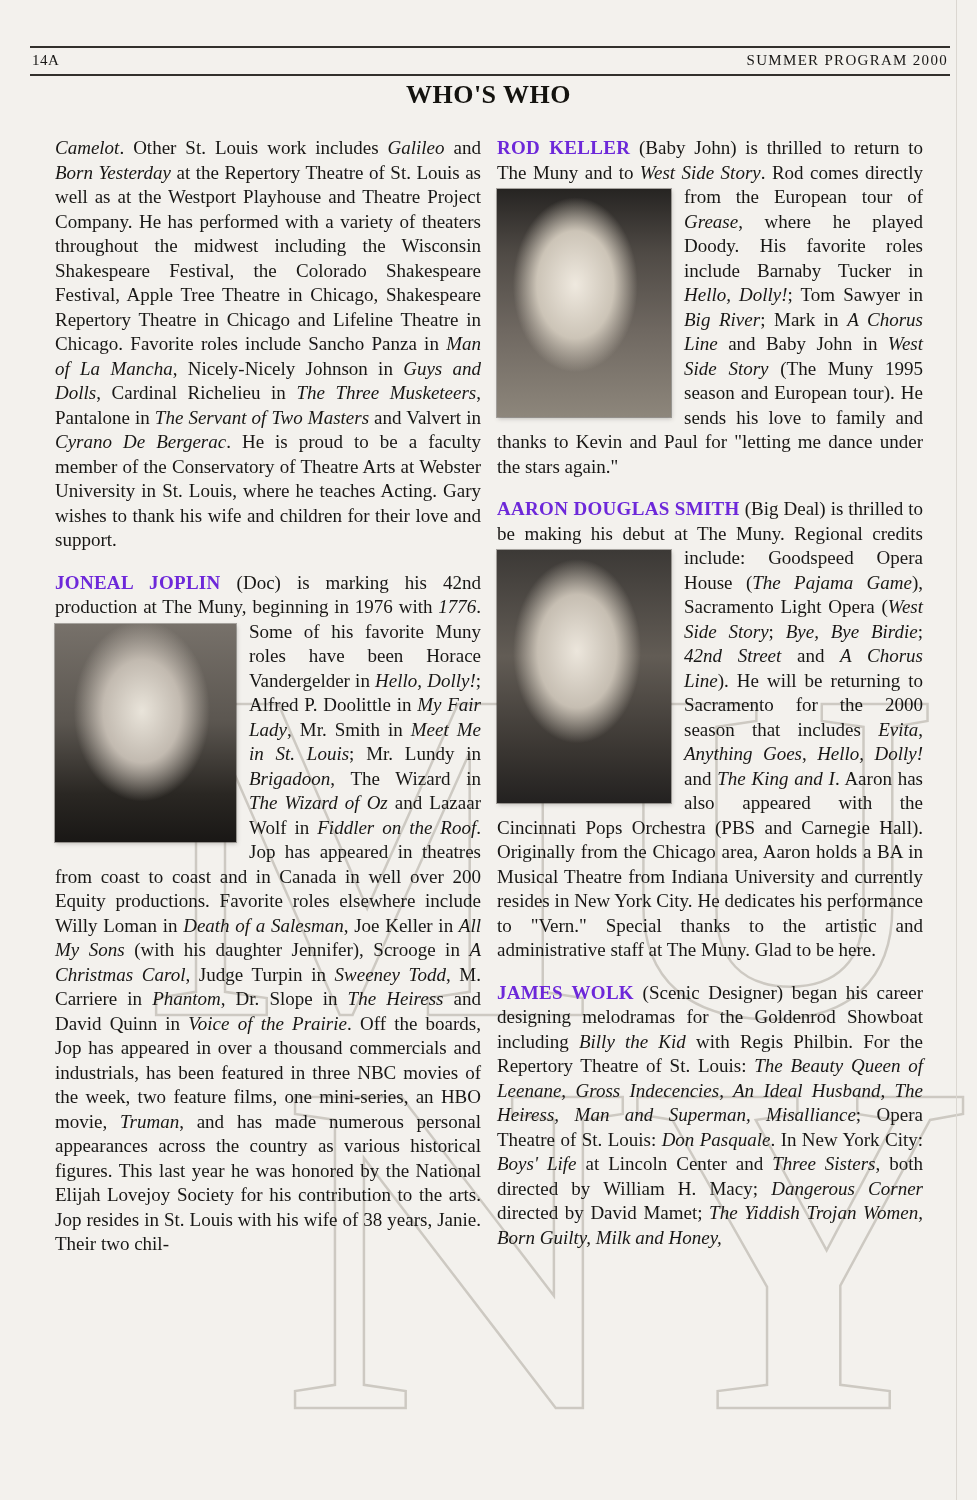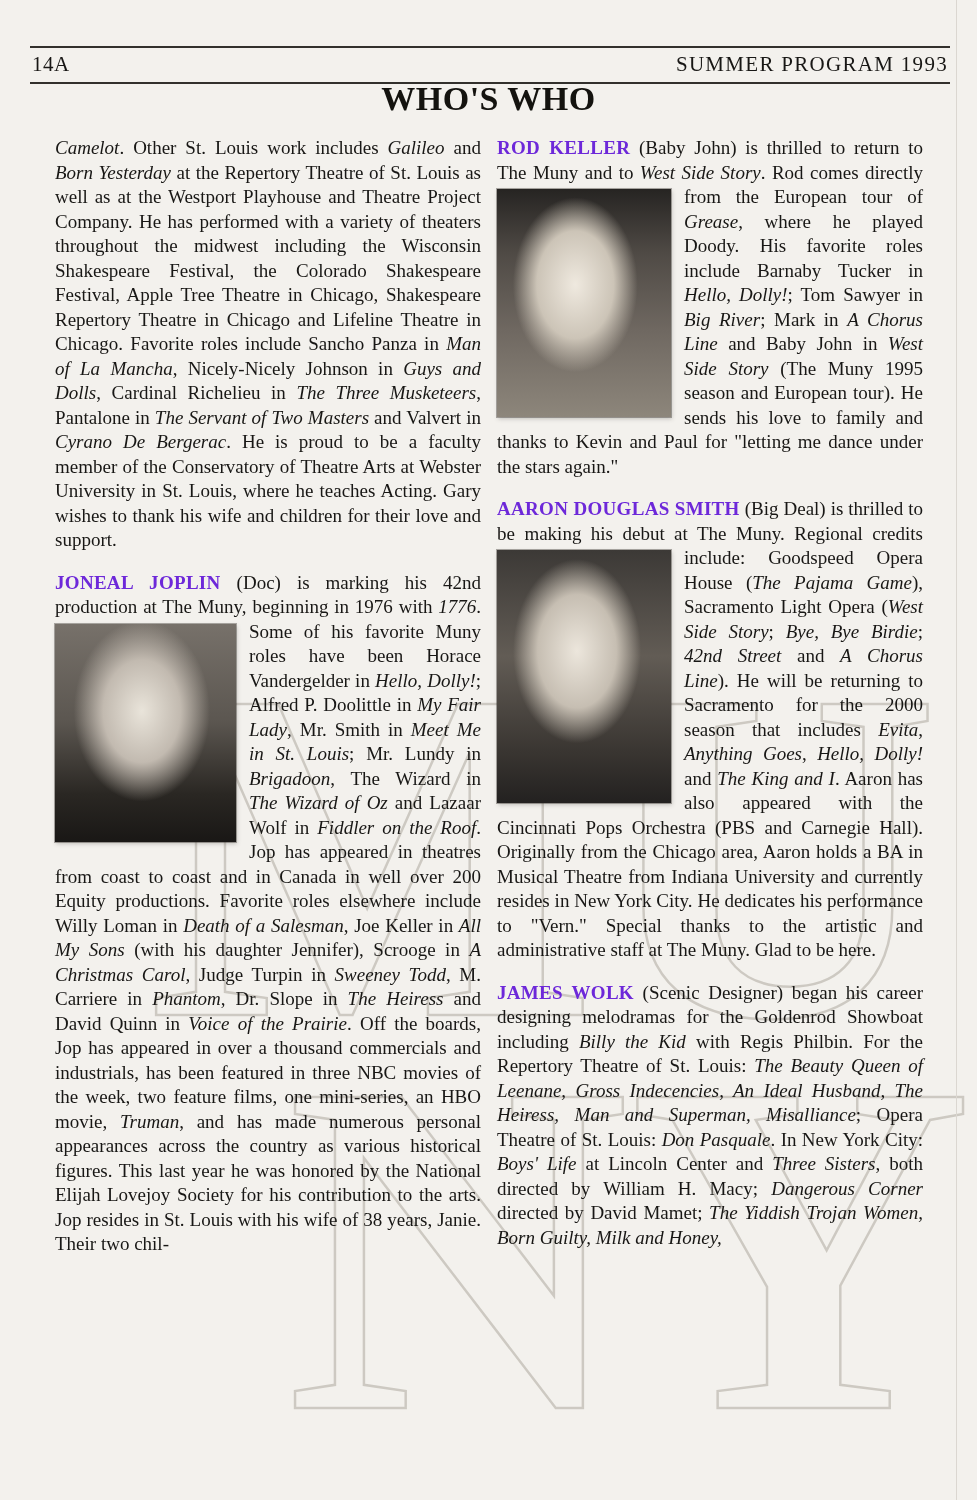--- a/index.html
+++ b/index.html
@@ -19,28 +19,28 @@
   .watermark{
     position:absolute;left:0;top:0;z-index:0;
     pointer-events:none;
   }
   .header{
     position:absolute;left:30px;right:27px;top:46px;z-index:2;
     display:flex;justify-content:space-between;align-items:baseline;
     border-top:2px solid #32302c;
     border-bottom:2px solid #32302c;
     padding:4px 2px 5px 2px;
-    font-size:21px;
+    font-size:15px;
   }
   .folio{letter-spacing:0.5px;}
   .header-right{letter-spacing:1.3px;}
   .title{
     position:absolute;left:0;right:0;top:80px;z-index:2;
     margin:0;text-align:center;
-    font-size:34px;font-weight:700;letter-spacing:0.5px;
+    font-size:26px;font-weight:700;letter-spacing:0.5px;
     color:#14130f;
   }
   .col{
     position:absolute;top:136px;width:426px;z-index:2;
   }
   .col-left{left:55px;}
   .col-right{left:497px;}
   .para{
     margin:0 0 18px 0;
     font-size:19px;line-height:24.5px;
@@ -83,21 +83,21 @@
 
   <svg class="watermark" width="977" height="1500" viewBox="0 0 977 1500" aria-hidden="true">
     <g fill="none" stroke="#c7c3bb" stroke-width="2.5" opacity="0.85" font-family="Liberation Serif, DejaVu Serif, serif" font-weight="bold">
       <text x="148" y="1015" font-size="475">MU</text>
       <text x="286" y="1408" font-size="475">NY</text>
     </g>
   </svg>
 
   <div class="header">
     <span class="folio">14A</span>
-    <span class="header-right">SUMMER PROGRAM 1993</span>
+    <span class="header-right">SUMMER PROGRAM 2000</span>
   </div>
 
   <h1 class="title">WHO'S WHO</h1>
 
   <div class="col col-left">
     <p class="para"><i>Camelot</i><span>. Other St. Louis work includes </span><i>Galileo</i><span> and </span><i>Born Yesterday</i><span> at the Repertory Theatre of St. Louis as well as at the Westport Playhouse and Theatre Project Company. He has performed with a variety of theaters throughout the midwest including the Wisconsin Shakespeare Festival, the Colorado Shakespeare Festival, Apple Tree Theatre in Chicago, Shakespeare Repertory Theatre in Chicago and Lifeline Theatre in Chicago. Favorite roles include Sancho Panza in </span><i>Man of La Mancha</i><span>, Nicely-Nicely Johnson in </span><i>Guys and Dolls</i><span>, Cardinal Richelieu in </span><i>The Three Musketeers</i><span>, Pantalone in </span><i>The Servant of Two Masters</i><span> and Valvert in </span><i>Cyrano De Bergerac</i><span>. He is proud to be a faculty member of the Conservatory of Theatre Arts at Webster University in St. Louis, where he teaches Acting. Gary wishes to thank his wife and children for their love and support.</span></p>
     <p class="para"><b>JONEAL JOPLIN</b><span> (Doc) is marking his 42nd production at The Muny, beginning in 1976 </span><span class="photo photo-joplin" title="Joneal Joplin headshot"></span><span>with </span><i>1776</i><span>. Some of his favorite Muny roles have been Horace Vandergelder in </span><i>Hello, Dolly!</i><span>; Alfred P. Doolittle in </span><i>My Fair Lady</i><span>, Mr. Smith in </span><i>Meet Me in St. Louis</i><span>; Mr. Lundy in </span><i>Brigadoon</i><span>, The Wizard in </span><i>The Wizard of Oz</i><span> and Lazaar Wolf in </span><i>Fiddler on the Roof</i><span>. Jop has appeared in theatres from coast to coast and in Canada in well over 200 Equity productions. Favorite roles elsewhere include Willy Loman in </span><i>Death of a Salesman</i><span>, Joe Keller in </span><i>All My Sons</i><span> (with his daughter Jennifer), Scrooge in </span><i>A Christmas Carol</i><span>, Judge Turpin in </span><i>Sweeney Todd</i><span>, M. Carriere in </span><i>Phantom</i><span>, Dr. Slope in </span><i>The Heiress</i><span> and David Quinn in </span><i>Voice of the Prairie</i><span>. Off the boards, Jop has appeared in over a thousand commercials and industrials, has been featured in three NBC movies of the week, two feature films, one mini-series, an HBO movie, </span><i>Truman</i><span>, and has made numerous personal appearances across the country as various historical figures. This last year he was honored by the National Elijah Lovejoy Society for his contribution to the arts. Jop resides in St. Louis with his wife of 38 years, Janie. Their two chil-</span></p>
   </div>
 
   <div class="col col-right">

